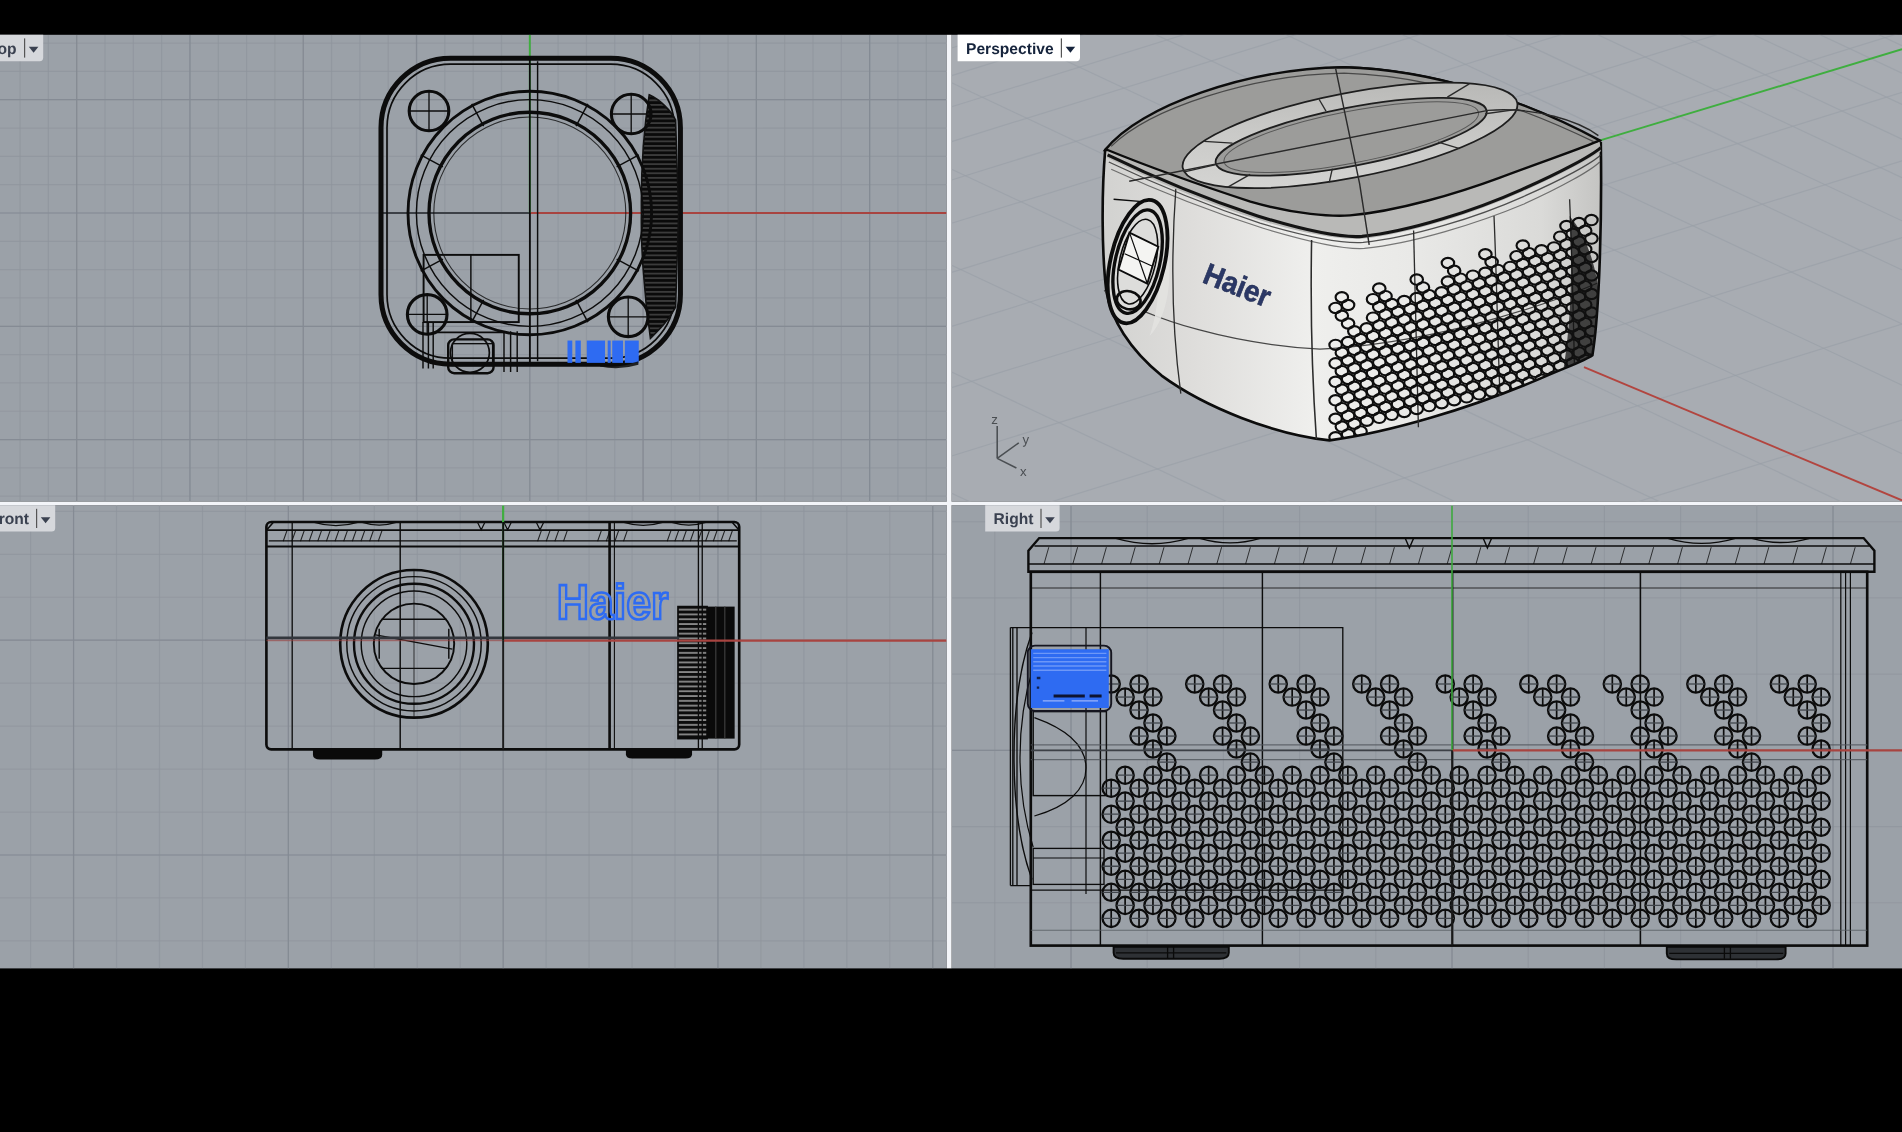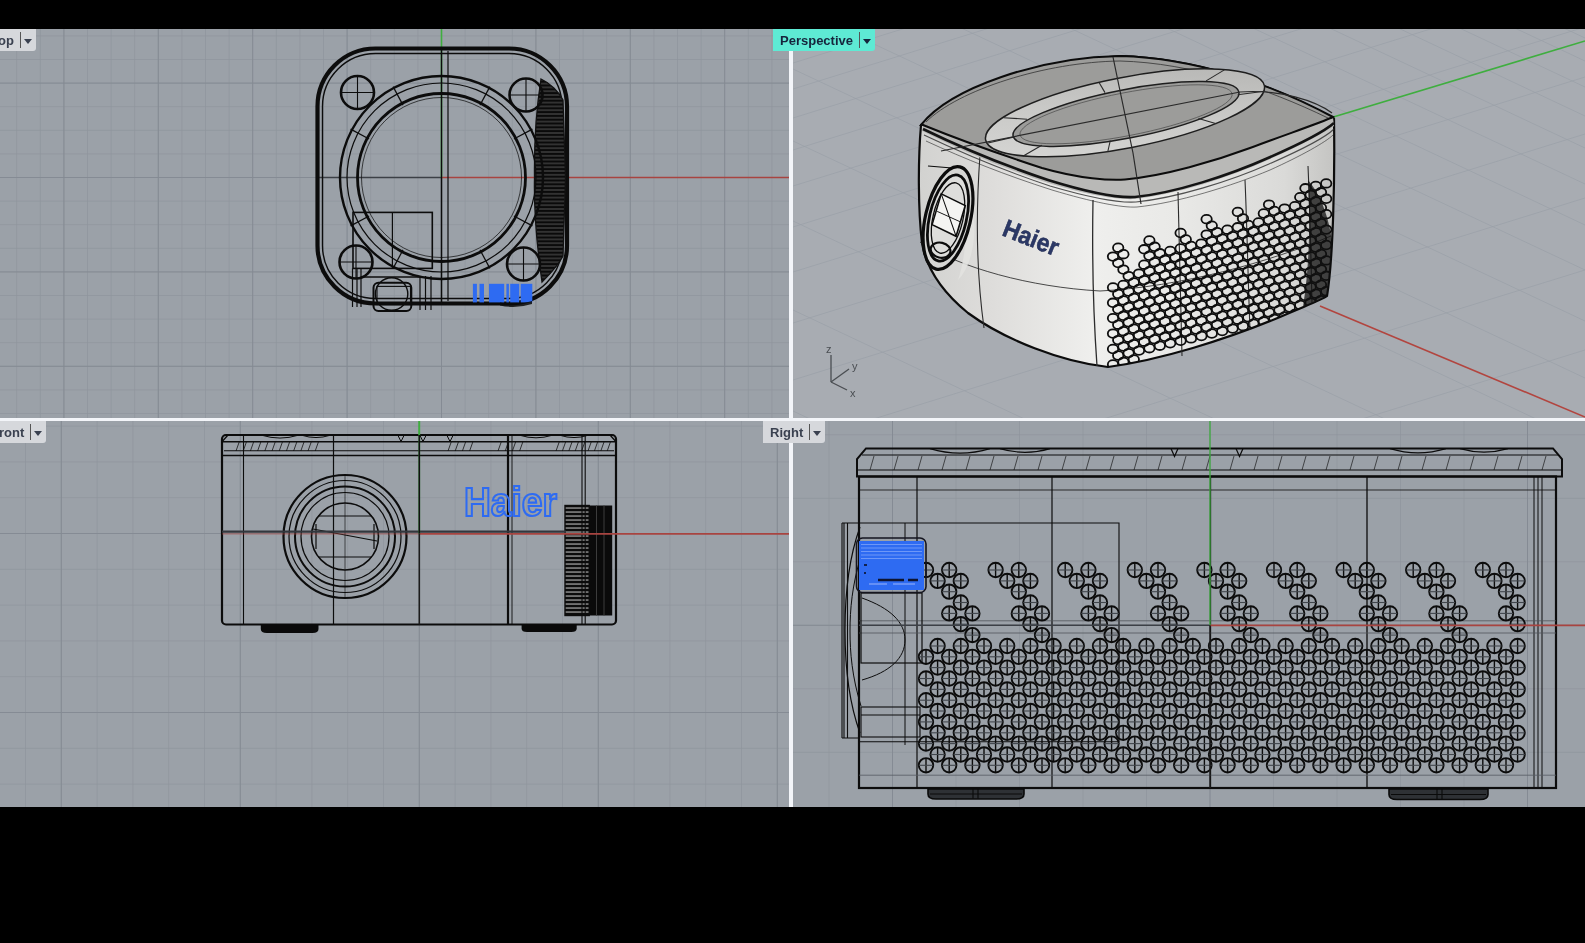--- a/index.html
+++ b/index.html
@@ -1119,14 +1119,14 @@
       <path d="M 1437,789 v 10 M 1442,789 v 10 M 1391,794.5 h 95" stroke="#0a0a0a" stroke-width="1.1" fill="none"></path>
       <line x1="859" y1="625.3" x2="1210" y2="625.3" stroke="#3c4046" stroke-width="1.6"></line>
       <line x1="1210" y1="625.3" x2="1585" y2="625.3" stroke="#a84440" stroke-width="1.8"></line>
       <line x1="1210" y1="421" x2="1210" y2="625.3" stroke="#3fae3f" stroke-width="1.5" opacity="0.85"></line>
       <line x1="1210" y1="625.3" x2="1210" y2="788" stroke="#1c1c1c" stroke-width="1.4"></line>
     </svg>
   </div>
 <div style="position:absolute;left:789px;top:29px;width:4px;height:778px;background:#f3f5f9;z-index:4"></div>
 <div style="position:absolute;left:0;top:418px;width:1585px;height:3px;background:#f3f5f9;z-index:4"></div>
 <div class="lbl" style="left:-16px;top:29px">Top<span class="sep"></span><span class="tri"></span></div>
-<div class="lbl" style="left:773px;top:29px;background:#5eead4;color:#16243c">Perspective<span class="sep"></span><span class="tri" style="border-top-color:#16243c"></span></div>
+<div class="lbl" style="left:798px;top:29px;background:#ffffff;color:#16243c">Perspective<span class="sep"></span><span class="tri" style="border-top-color:#16243c"></span></div>
 <div class="lbl" style="left:-16px;top:421px">Front<span class="sep"></span><span class="tri"></span></div>
-<div class="lbl" style="left:763px;top:421px">Right<span class="sep"></span><span class="tri"></span></div>
+<div class="lbl" style="left:821px;top:421px">Right<span class="sep"></span><span class="tri"></span></div>
 </body></html>

